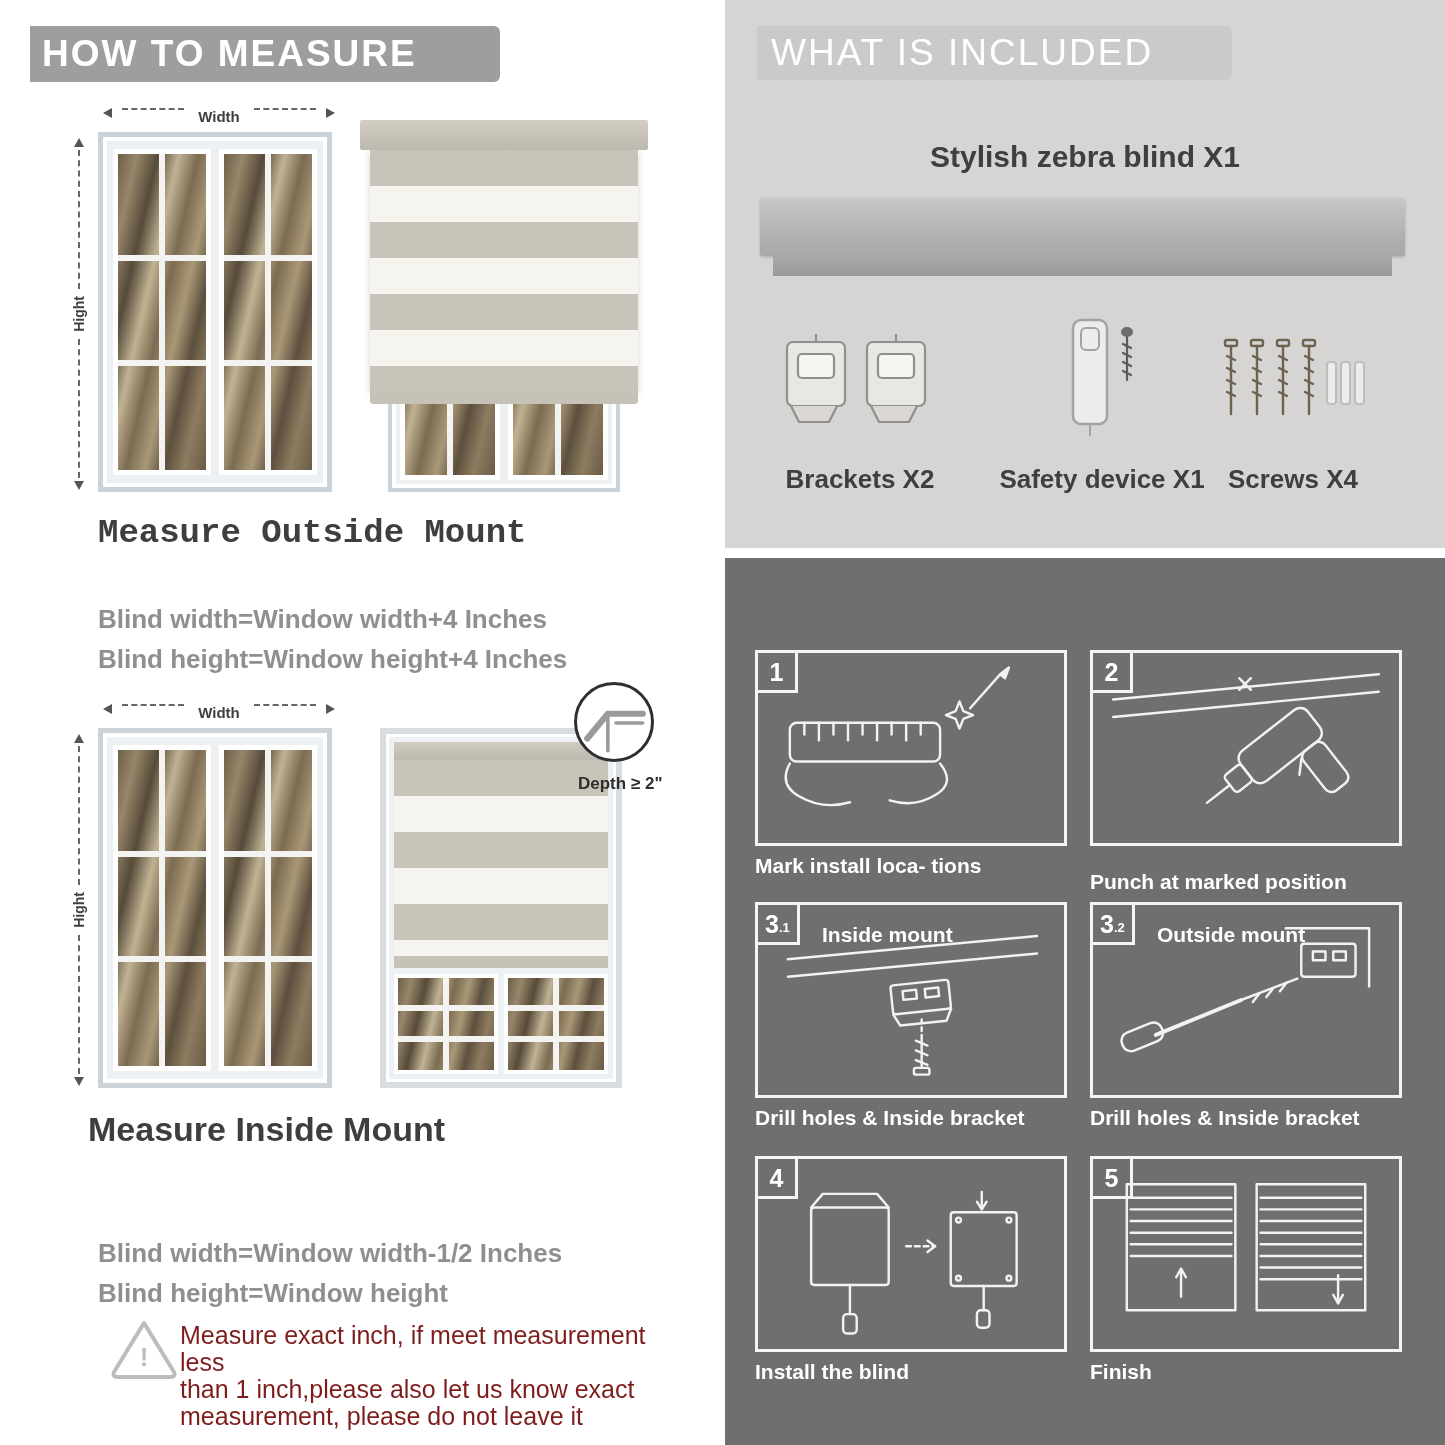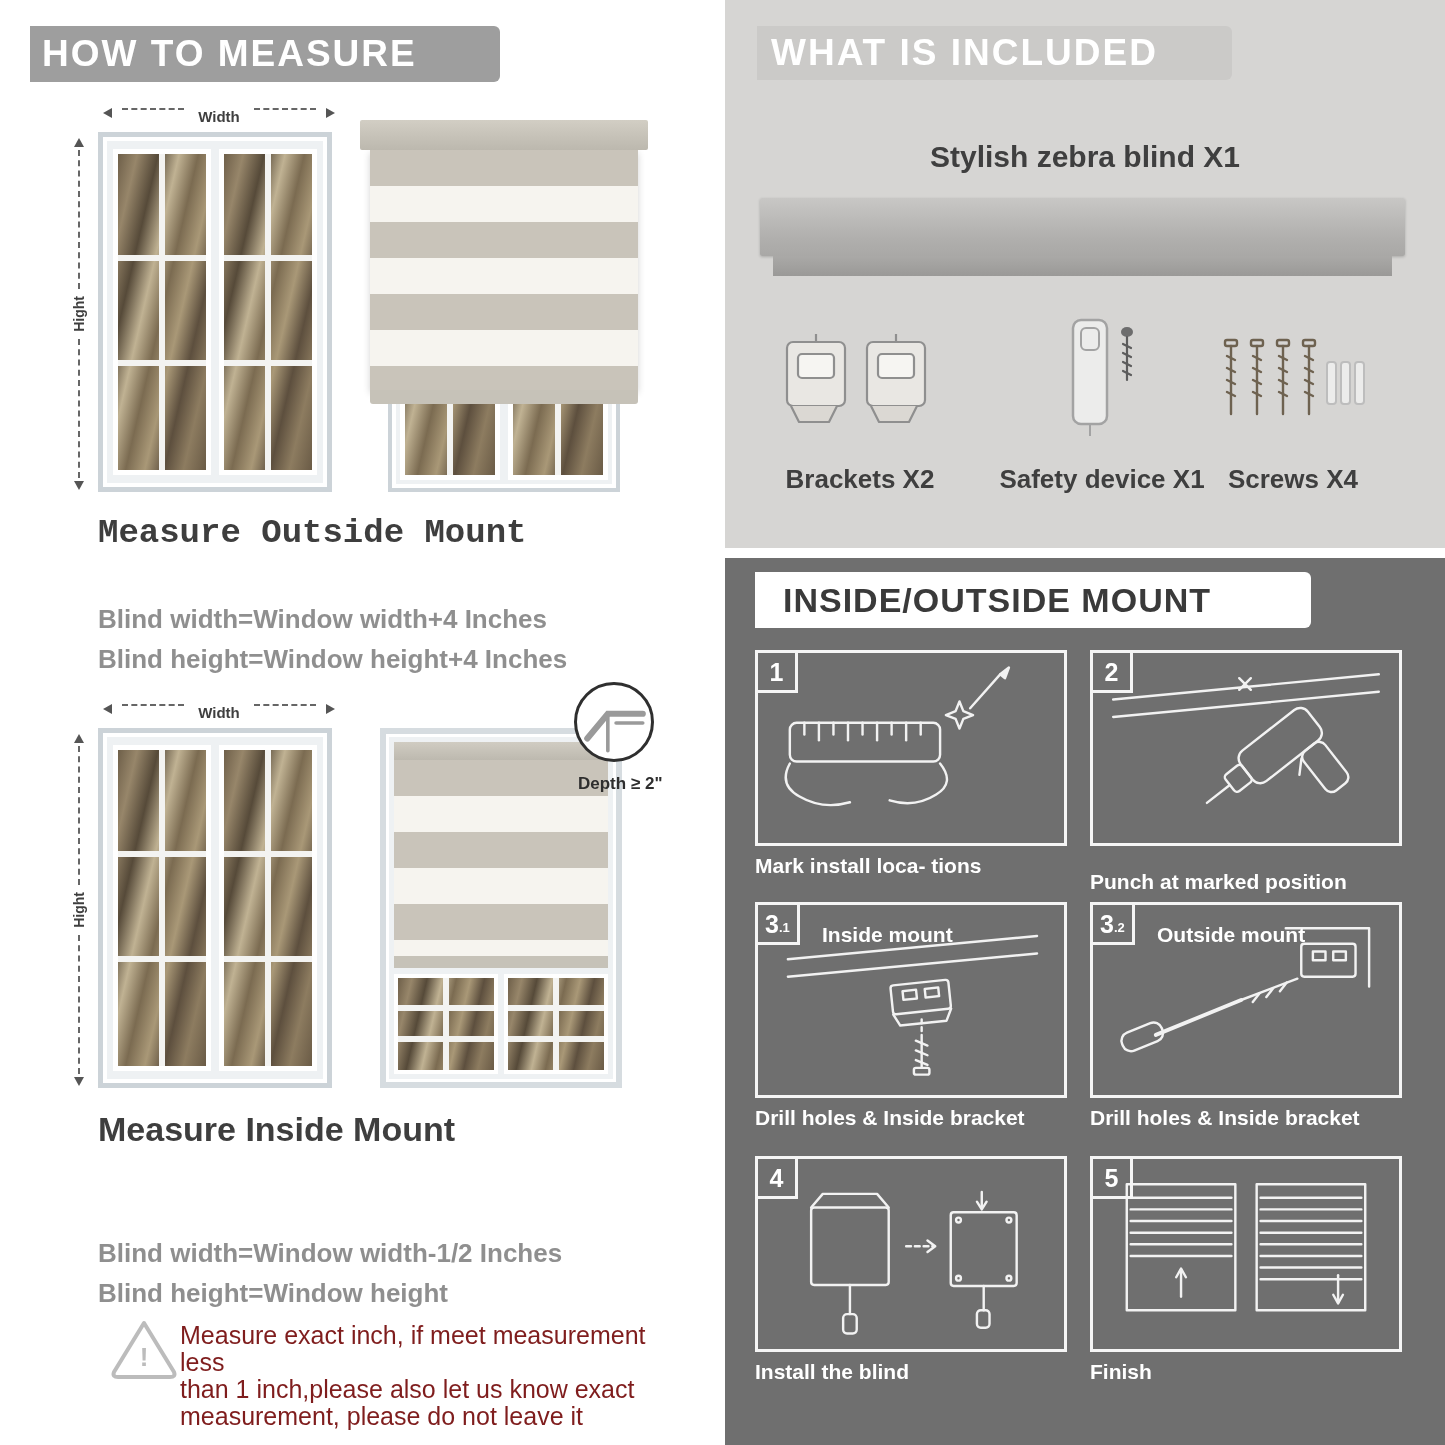--- a/index.html
+++ b/index.html
@@ -68,21 +68,21 @@
   .depth-label { position:absolute; font-size:17px; font-weight:bold; color:#2e2e2e; z-index:6; }
 
   .warn-icon { position:absolute; }
   .warn-mark { position:absolute; font-size:26px; font-weight:bold; color:#bcbcbc; text-align:center; }
   .note { position:absolute; font-size:25px; line-height:27px; color:#7f1d1d; white-space:pre-line; }
 
   
   .right-top { position:absolute; left:725px; top:0; width:720px; height:548px; background:#d6d5d3; }
   .included-banner { position:absolute; left:32px; top:26px; width:475px; height:54px;
     background:#cbcac8; color:#fff; display:flex; align-items:center;
-    font-size:37px; font-weight:bold; letter-spacing:2px; padding-left:14px; border-radius:0 6px 6px 0; }
+    font-size:37px; font-weight:normal; letter-spacing:2px; padding-left:14px; border-radius:0 6px 6px 0; }
   .product-title { position:absolute; left:0; right:0; top:140px; text-align:center;
     font-size:30px; font-weight:bold; color:#3f3f3f; }
   .headrail-top { position:absolute; left:35px; right:40px; top:198px; height:58px;
     background:linear-gradient(180deg,#c8c7c5,#b0afad 70%,#a9a8a6); border-radius:2px;
     box-shadow:0 1px 3px rgba(0,0,0,.2); }
   .headrail-lip { position:absolute; left:48px; right:53px; top:256px; height:20px;
     background:linear-gradient(180deg,#aaa9a7,#9a9997); }
   .inc-icon { position:absolute; }
   .inc-label { position:absolute; top:464px; text-align:center; font-size:26px; font-weight:bold; color:#3f3f3f; }
 
@@ -177,21 +177,21 @@
     <svg viewBox="0 0 72 72">
       <g fill="none" stroke="#9a9a9a" stroke-linecap="round">
         <path d="M10,52 L30,28 L64,28" stroke-width="6"></path>
         <path d="M30,28 L30,64" stroke-width="3.5"></path>
         <path d="M38,37 L64,37" stroke-width="3.5"></path>
       </g>
     </svg>
   </div>
   <span class="depth-label" style="left:578px; top:774px;">Depth ≥ 2"</span>
 
-  <h2 class="h-title" style="left:98px; top:1110px;">Measure Inside Mount</h2>
+  <h2 class="h-title" style="left:88px; top:1110px;">Measure Inside Mount</h2>
   <p class="formula" style="left:98px; top:1200px;">Blind width=Window width-1/2 Inches</p>
   <p class="formula" style="left:98px; top:1240px;">Blind height=Window height</p>
 
   <svg class="warn-icon" style="left:108px; top:1316px;" width="72" height="66" viewBox="0 0 72 66">
     <path d="M36,7 L66,56 Q68,61 62,61 H10 Q4,61 6,56 Z" fill="none" stroke="#bcbcbc" stroke-width="4" stroke-linejoin="round"></path>
   </svg>
   <span class="warn-mark" style="left:108px; top:1342px; width:72px;">!</span>
   <div class="note" style="left:180px; top:1322px; width:470px;">Measure exact inch, if meet measurement less
 than 1 inch,please also let us know exact
 measurement, please do not leave it</div>
@@ -249,23 +249,20 @@
         <rect x="138" y="32" width="9" height="42" rx="3"></rect>
       </g>
     </svg>
 
     <div class="inc-label" style="left:30px; width:210px;">Brackets X2</div>
     <div class="inc-label" style="left:252px; width:250px;">Safety device X1</div>
     <div class="inc-label" style="left:478px; width:180px;">Screws X4</div>
   </section>
 
   <section class="right-bottom">
-    <div class="mount-banner">
-      <span>INSIDE/OUTSIDE MOUNT</span>
-    </div>
 
     <div class="panel" style="left:30px; top:92px;">
       <svg class="ill" viewBox="0 0 310 196">
         <g stroke="#f2f2f2" stroke-width="2.5" fill="none" stroke-linecap="round" stroke-linejoin="round">
           <rect x="30" y="72" width="155" height="40" rx="7"></rect>
           <line x1="45" y1="72" x2="45" y2="84"></line>
             <line x1="60" y1="72" x2="60" y2="90"></line>
           <line x1="75" y1="72" x2="75" y2="84"></line>
             <line x1="90" y1="72" x2="90" y2="90"></line>
           <line x1="105" y1="72" x2="105" y2="84"></line>

